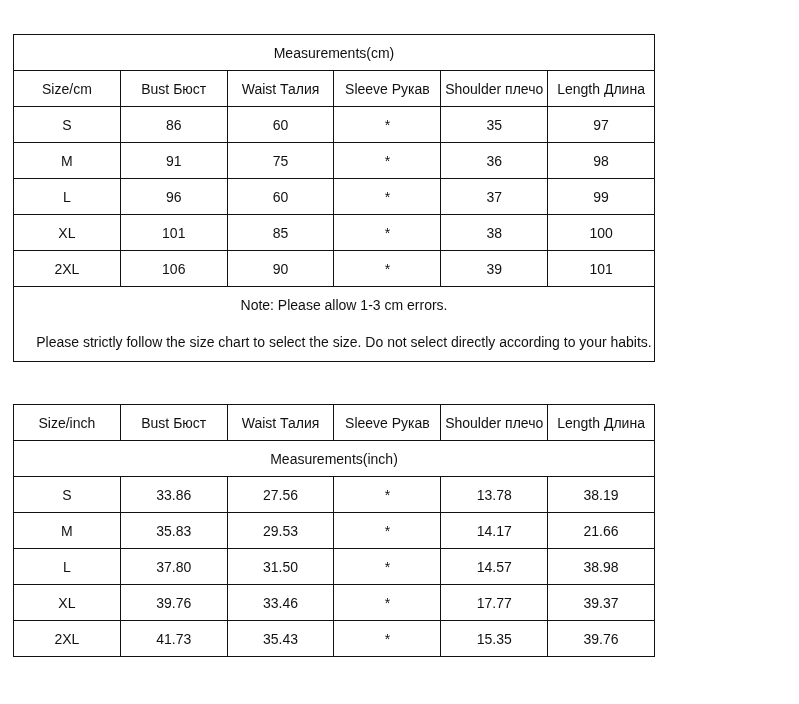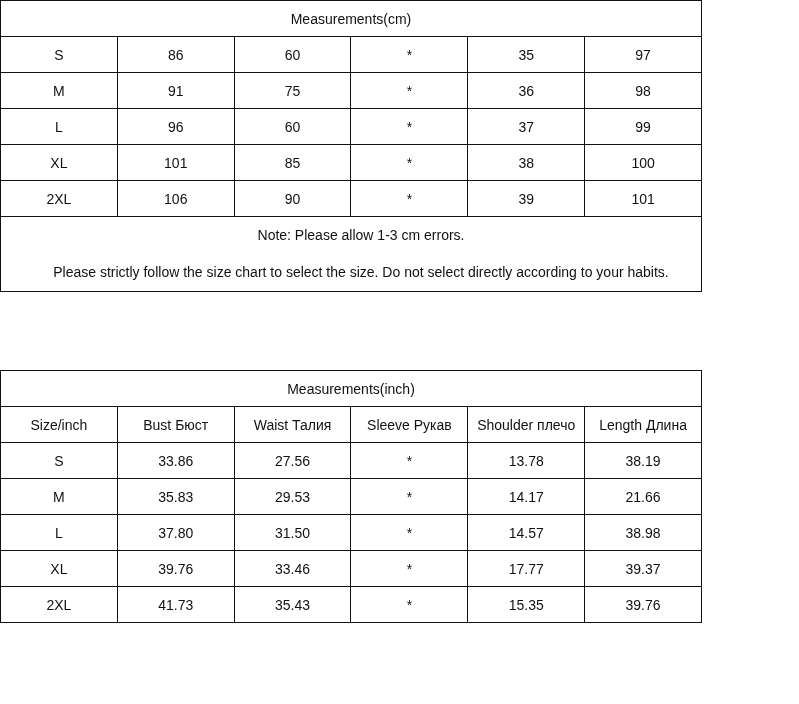--- a/index.html
+++ b/index.html
@@ -1,31 +1,39 @@
 <!DOCTYPE html>
 <html><head>
 <meta charset="utf-8">
 <style>
   html, body { margin:0; padding:0; background:#fff; }
   body { width:799px; height:704px; position:relative; font-family:"Liberation Sans", sans-serif; color:#111; font-size:14px; }
-  table { position:absolute; left:0; width:702px; border-collapse:collapse; table-layout:fixed; }
+  table { position:absolute; left:13px; width:642px; border-collapse:collapse; table-layout:fixed;margin-top:34px; }
   td { border:1.5px solid #111; text-align:center; vertical-align:middle; height:35px; padding:0; }
   .note-cell { height:72px; }
   .note-line { display:block; line-height:37px;padding-left:20px; }
   #t1 { top:0; }
   #t2 { top:370px; }
 </style>
 </head>
 <body>
 
 <table id="t1">
   <tbody>
       <tr>
         <td colspan="6">Measurements(cm)</td>
       </tr>
+  <tr>
+    <td>Size/cm</td>
+    <td>Bust Бюст</td>
+    <td>Waist Талия</td>
+    <td>Sleeve Рукав</td>
+    <td>Shoulder плечо</td>
+    <td>Length Длина</td>
+  </tr>
   <tr>
     <td>S</td>
     <td>86</td>
     <td>60</td>
     <td>*</td>
     <td>35</td>
     <td>97</td>
   </tr>
   <tr>
     <td>M</td>
@@ -64,30 +72,30 @@
       <span class="note-line">Note: Please allow 1-3 cm errors.</span>
       <span class="note-line">Please strictly follow the size chart to select the size. Do not select directly according to your habits.</span>
     </td>
   </tr>
 </tbody>
   </table>
 
 <table id="t2">
   <tbody>
       <tr>
-        <td colspan="6">Measurements(inch)</td>
-      </tr>
-  <tr>
     <td>Size/inch</td>
     <td>Bust Бюст</td>
     <td>Waist Талия</td>
     <td>Sleeve Рукав</td>
     <td>Shoulder плечо</td>
     <td>Length Длина</td>
   </tr>
+  <tr>
+        <td colspan="6">Measurements(inch)</td>
+      </tr>
   <tr>
     <td>S</td>
     <td>33.86</td>
     <td>27.56</td>
     <td>*</td>
     <td>13.78</td>
     <td>38.19</td>
   </tr>
   <tr>
     <td>M</td>

